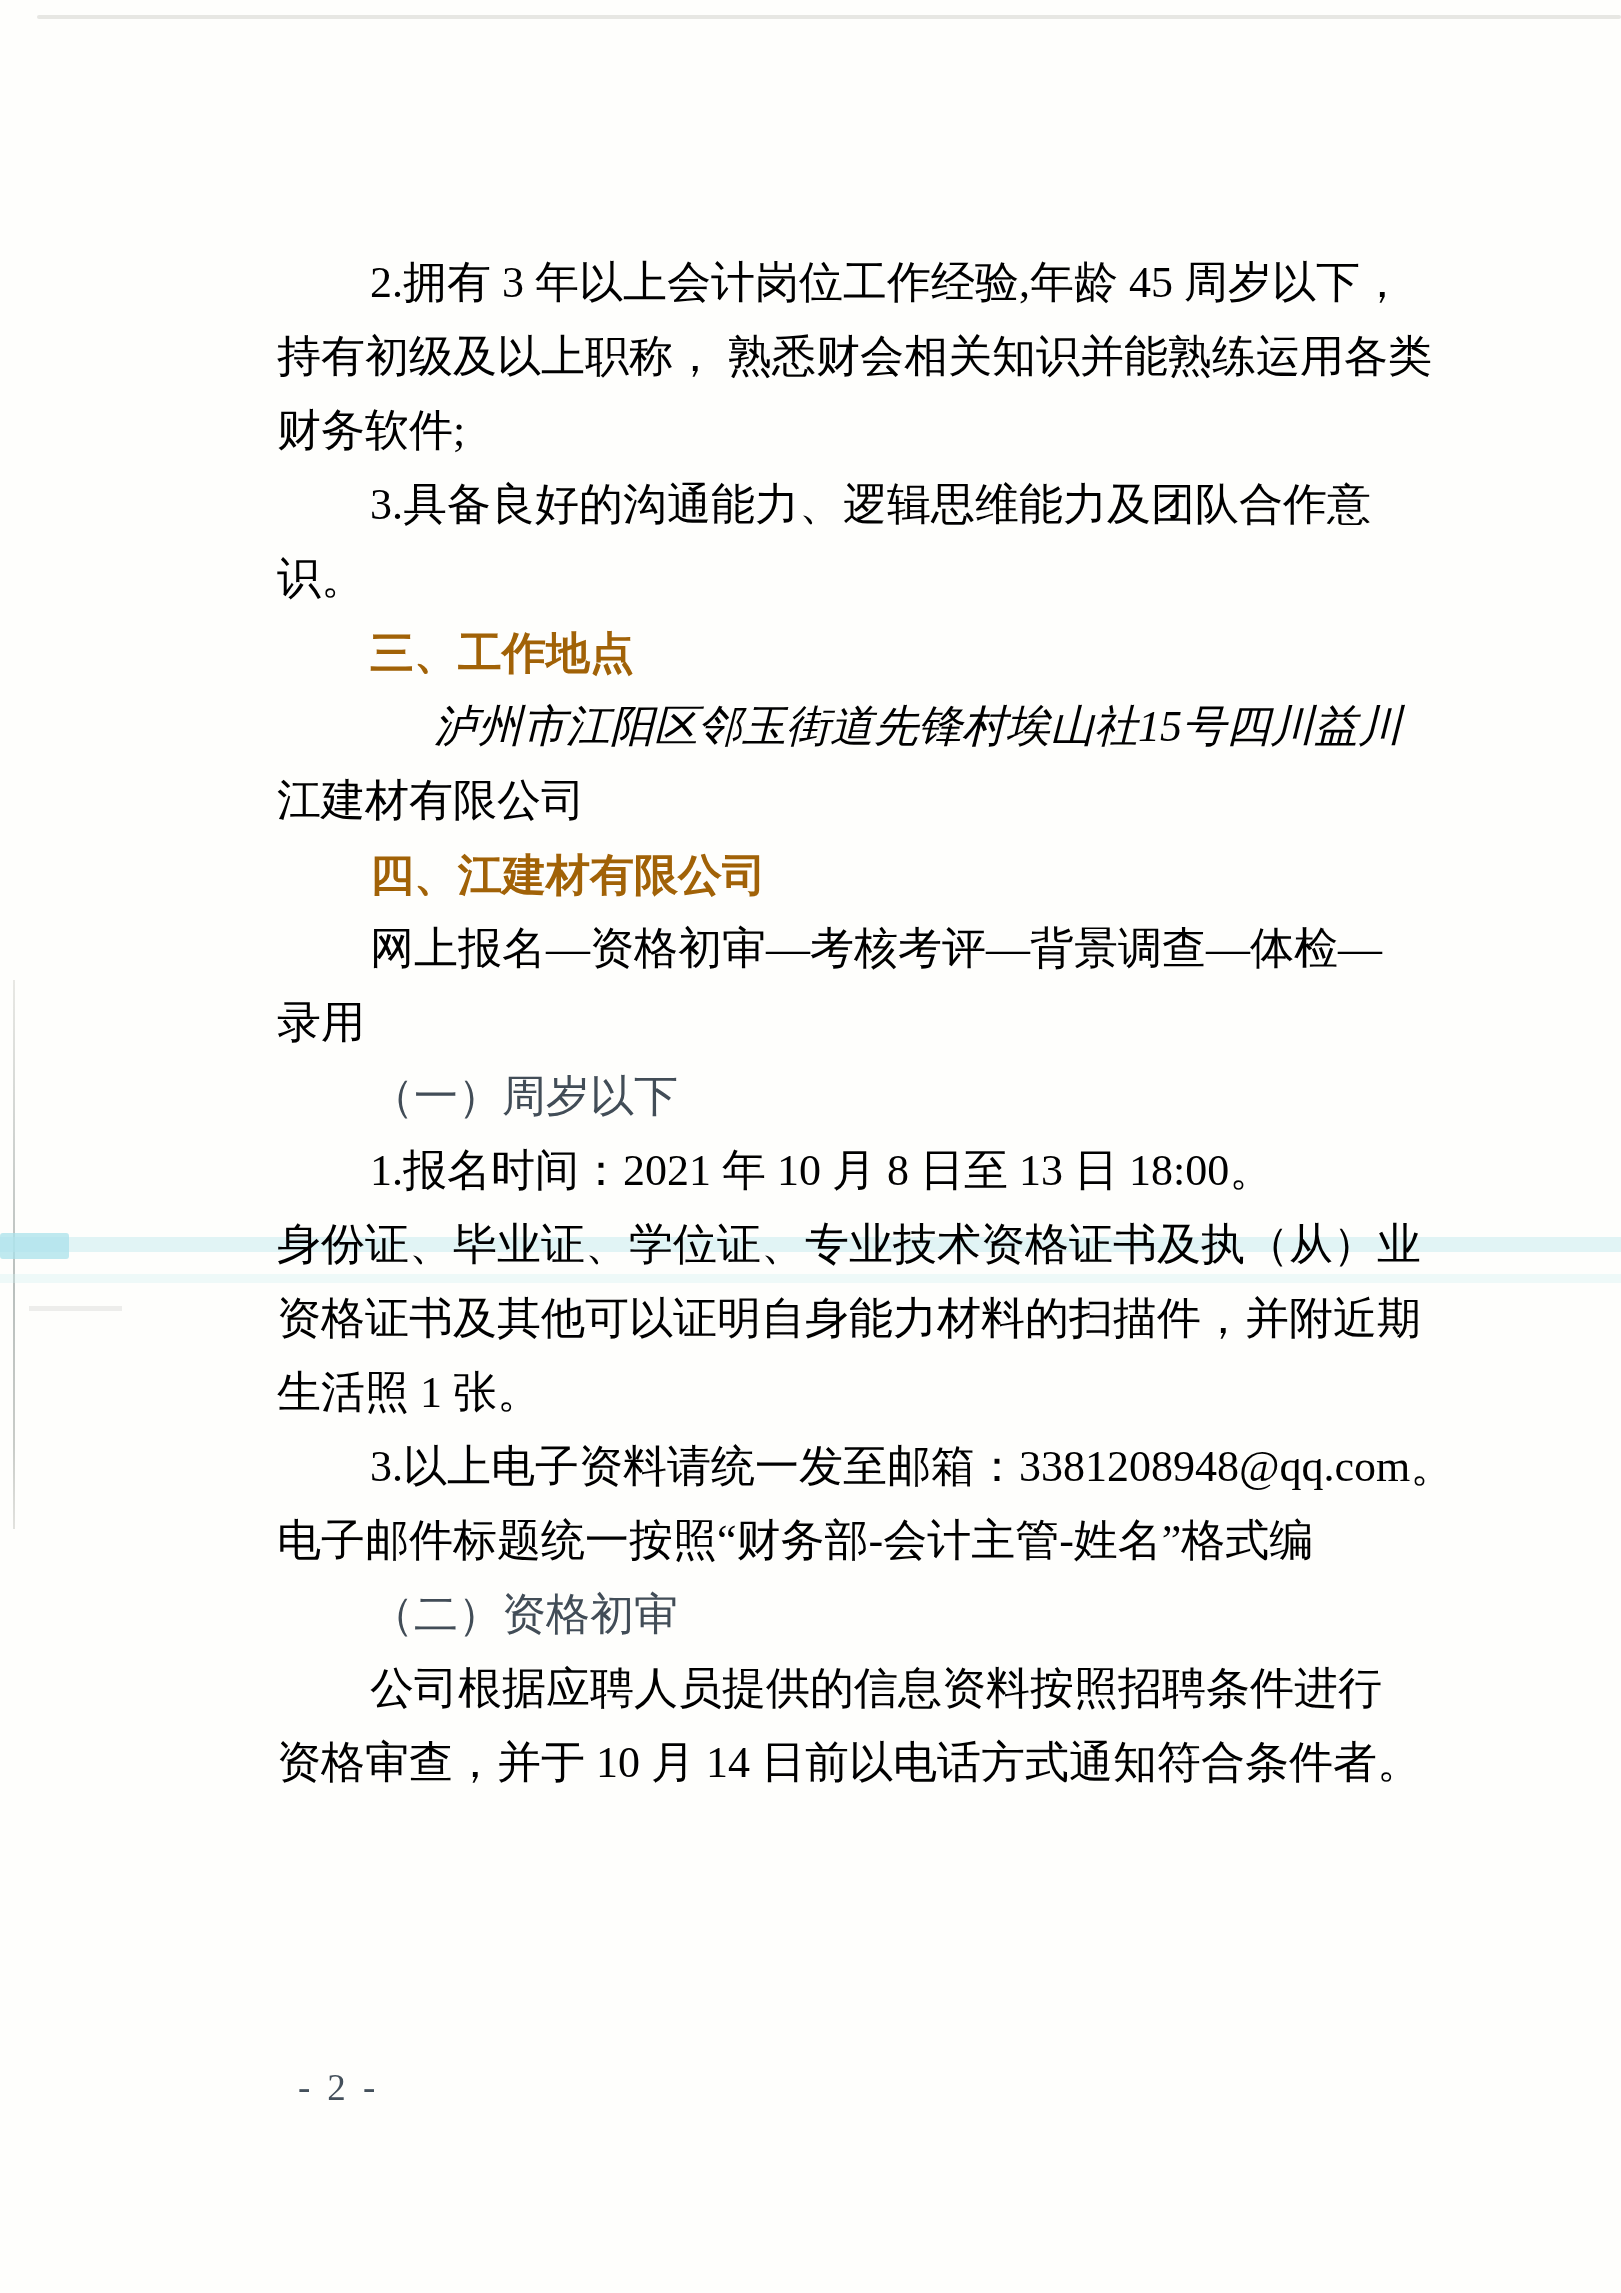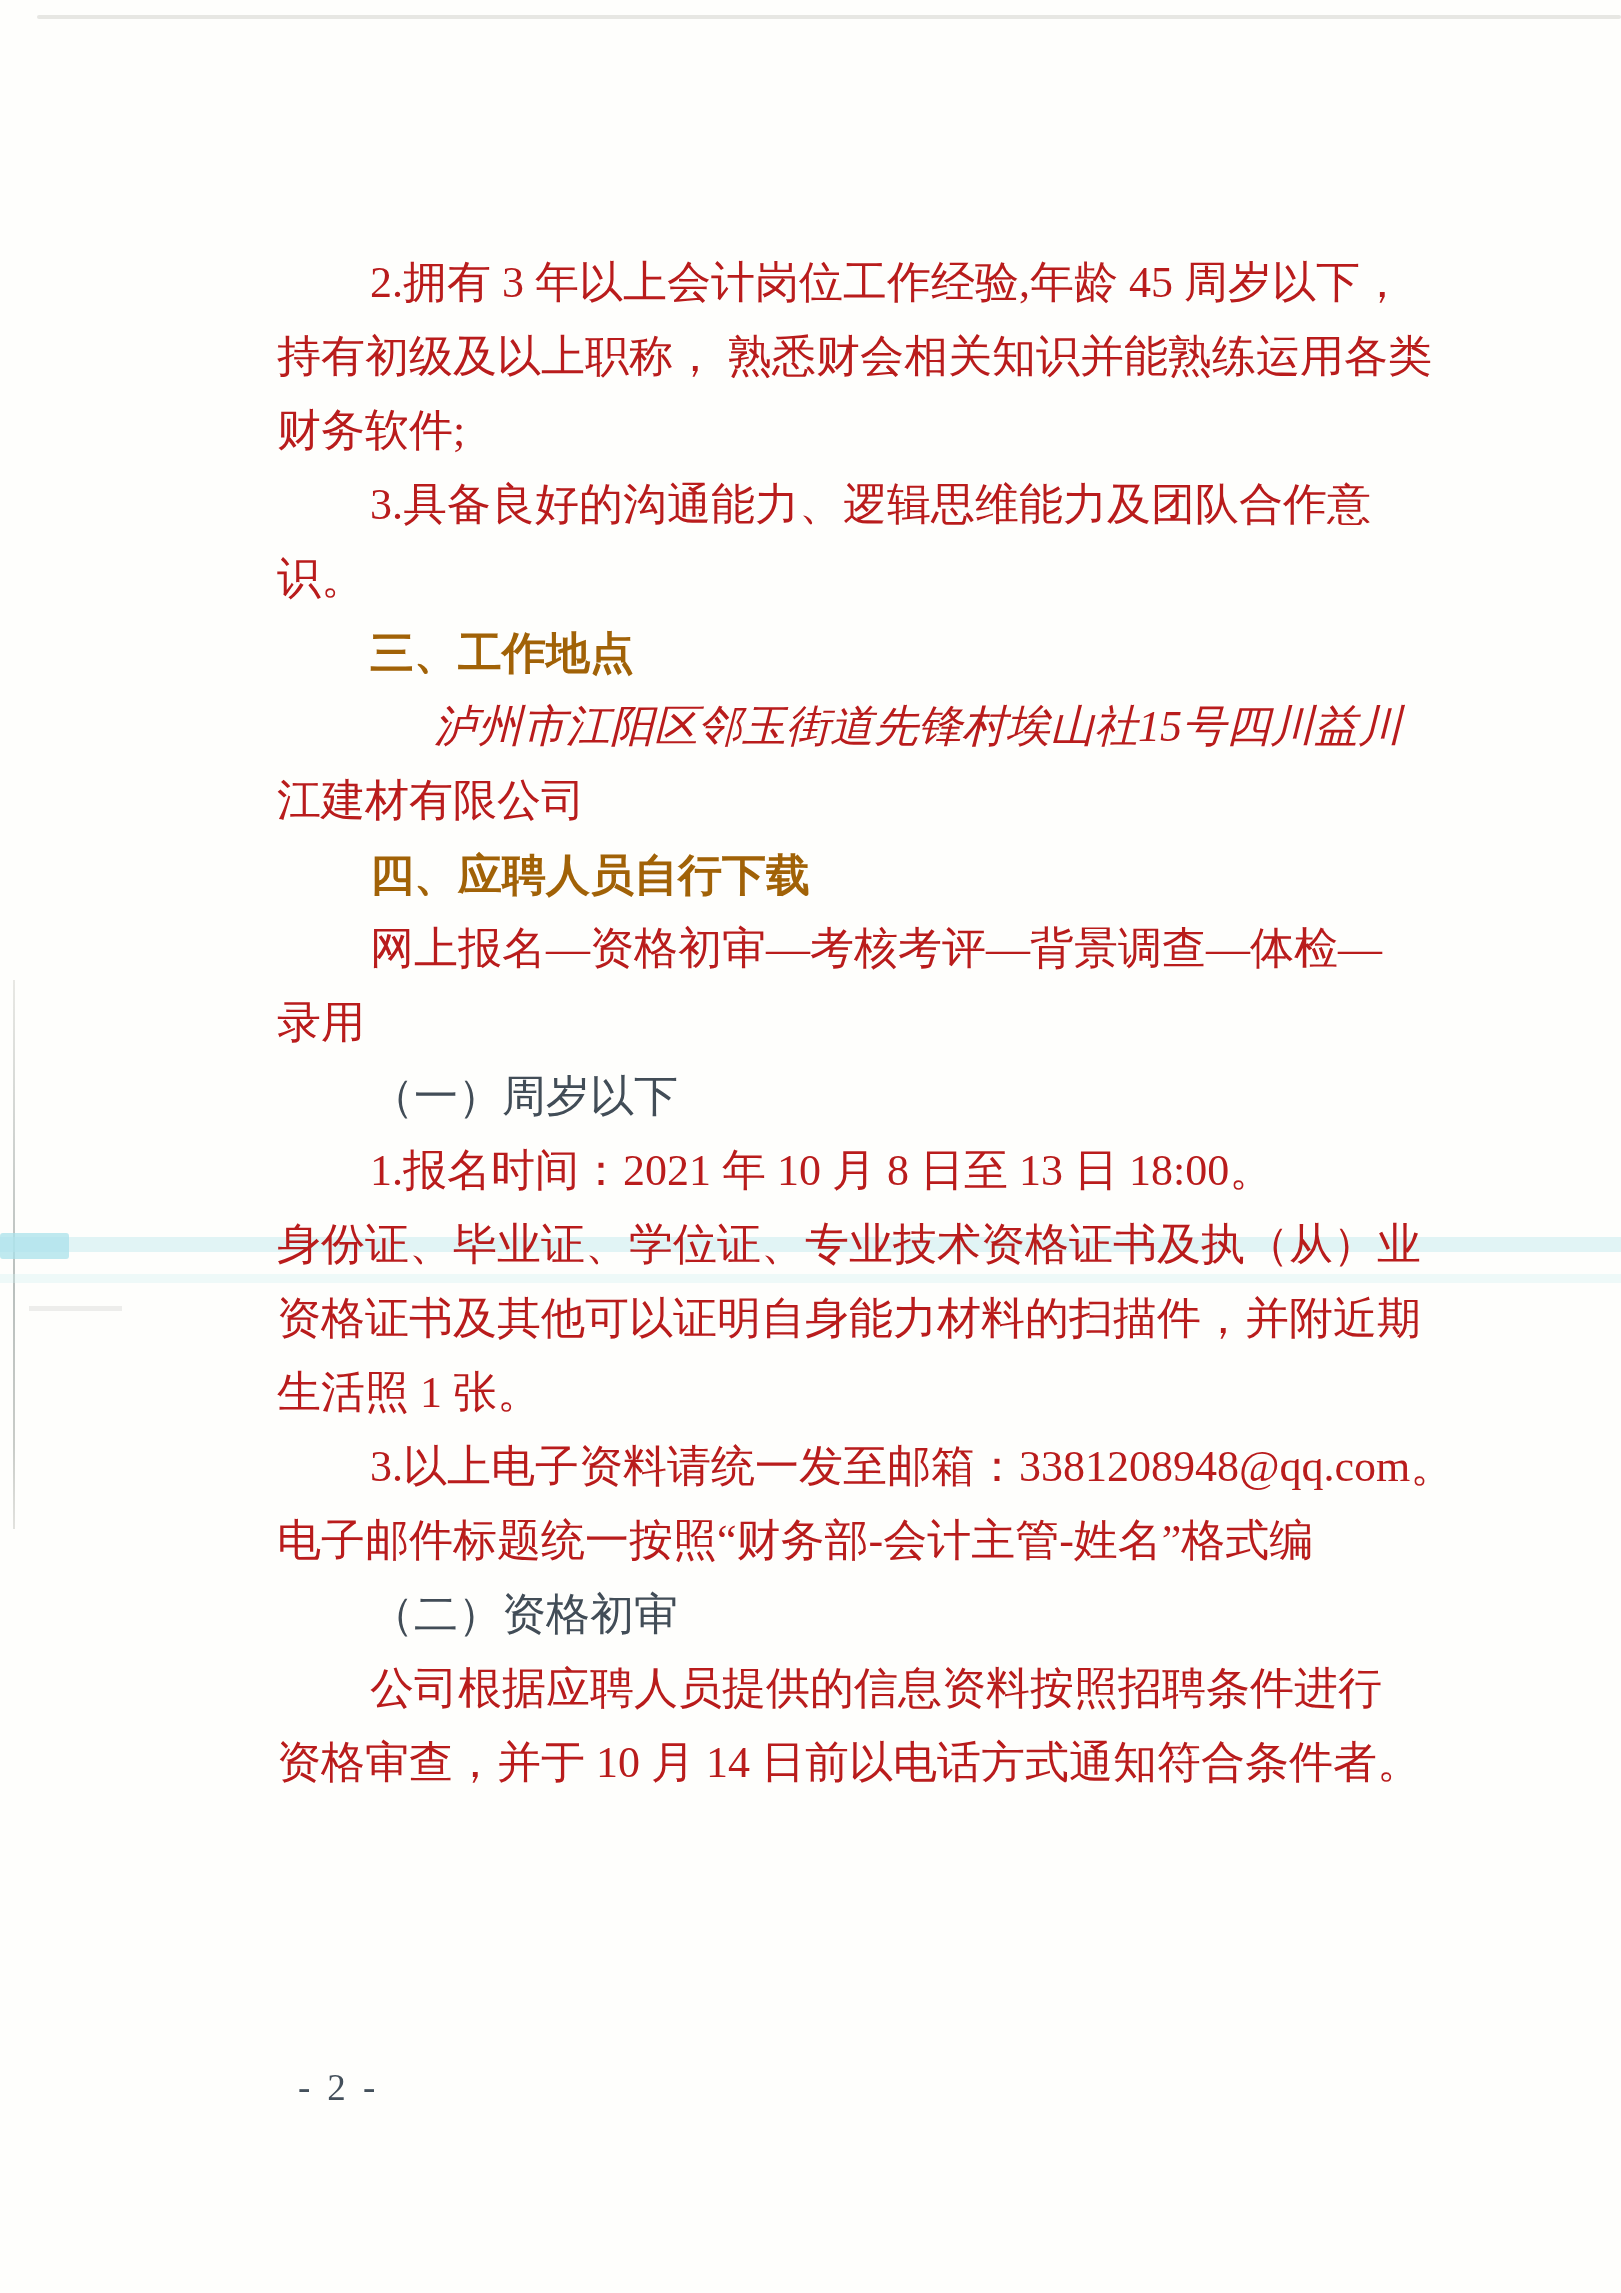--- a/index.html
+++ b/index.html
@@ -67,21 +67,21 @@
   .doc {
     position: absolute;
     left: 277px;
     top: 246px;
     width: 1161px;
   }
   .ln {
     height: 74px;
     line-height: 74px;
     font-size: 44px;
-    color: #b91c1c;
+    color: #000000;
     white-space: nowrap;
   }
   .ind   { padding-left: 93px; }
   .deep  { padding-left: 157px; font-style: italic; }
   .hei {
     font-family: "Liberation Sans", "DejaVu Sans", sans-serif;
     font-weight: 700;
     color: #a16207;
   }
   .kai {
@@ -110,21 +110,21 @@
 
 <div class="doc">
   <div class="ln ind">2.拥有 3 年以上会计岗位工作经验,年龄 45 周岁以下，</div>
   <div class="ln">持有初级及以上职称， 熟悉财会相关知识并能熟练运用各类</div>
   <div class="ln">财务软件;</div>
   <div class="ln ind">3.具备良好的沟通能力、逻辑思维能力及团队合作意</div>
   <div class="ln">识。</div>
   <div class="ln ind hei">三、工作地点</div>
   <div class="ln deep">泸州市江阳区邻玉街道先锋村埃山社15号四川益川</div>
   <div class="ln">江建材有限公司</div>
-  <div class="ln ind hei">四、应聘人员自行下载</div>
+  <div class="ln ind hei">四、江建材有限公司</div>
   <div class="ln ind">网上报名—资格初审—考核考评—背景调查—体检—</div>
   <div class="ln">录用</div>
   <div class="ln ind kai">（一）周岁以下</div>
   <div class="ln ind">1.报名时间：2021 年 10 月 8 日至 13 日 18:00。</div>
   <div class="ln">身份证、毕业证、学位证、专业技术资格证书及执（从）业</div>
   <div class="ln">资格证书及其他可以证明自身能力材料的扫描件，并附近期</div>
   <div class="ln">生活照 1 张。</div>
   <div class="ln ind">3.以上电子资料请统一发至邮箱：3381208948@qq.com。</div>
   <div class="ln">电子邮件标题统一按照“财务部-会计主管-姓名”格式编</div>
   <div class="ln ind kai">（二）资格初审</div>

